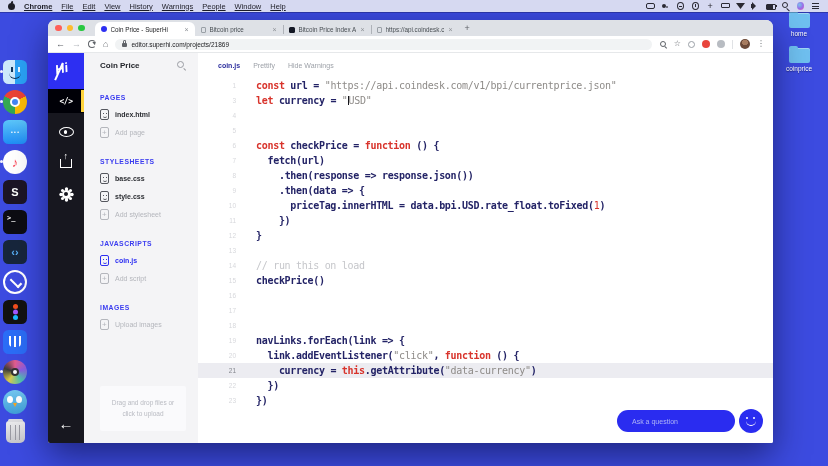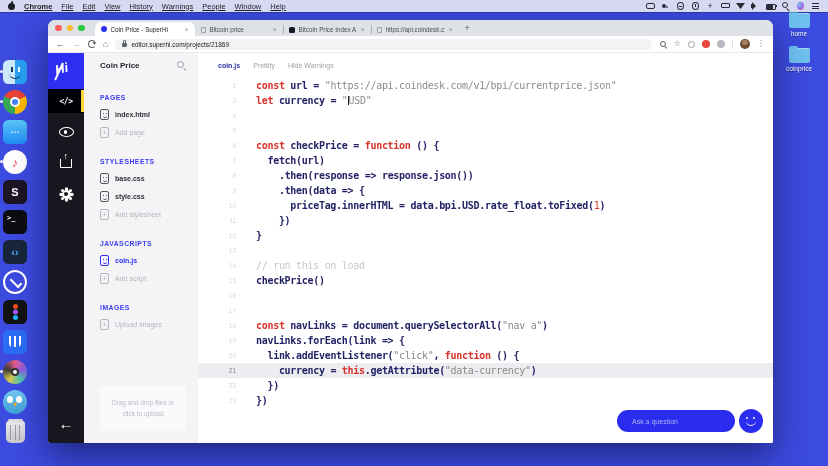--- a/index.html
+++ b/index.html
@@ -464,21 +464,20 @@
             </div>
             <div class="line">
               <span class="ln">16</span>
               <span class="toks"></span>
             </div>
             <div class="line">
               <span class="ln">17</span>
             </div>
             <div class="line">
               <span class="ln">18</span>
-              <span class="toks"><span class="t-k">const </span><span class="t-v">navLinks </span><span class="t-o">= </span><span class="t-v">document</span><span class="t-p">.</span><span class="t-v">querySelectorAll</span><span class="t-p">(</span><span class="t-s">"nav a"</span><span class="t-p">)</span></span>
             </div>
             <div class="line">
               <span class="ln">19</span>
               <span class="toks"><span class="t-v">navLinks</span><span class="t-p">.</span><span class="t-v">forEach</span><span class="t-p">(</span><span class="t-v">link </span><span class="t-o">=&gt; </span><span class="t-p">{</span></span>
             </div>
             <div class="line">
               <span class="ln">20</span>
               <span class="toks"><span class="t-t">  </span><span class="t-v">link</span><span class="t-p">.</span><span class="t-v">addEventListener</span><span class="t-p">(</span><span class="t-s">"click"</span><span class="t-p">, </span><span class="t-k">function </span><span class="t-p">() {</span></span>
             </div>
             <div class="line hl">

